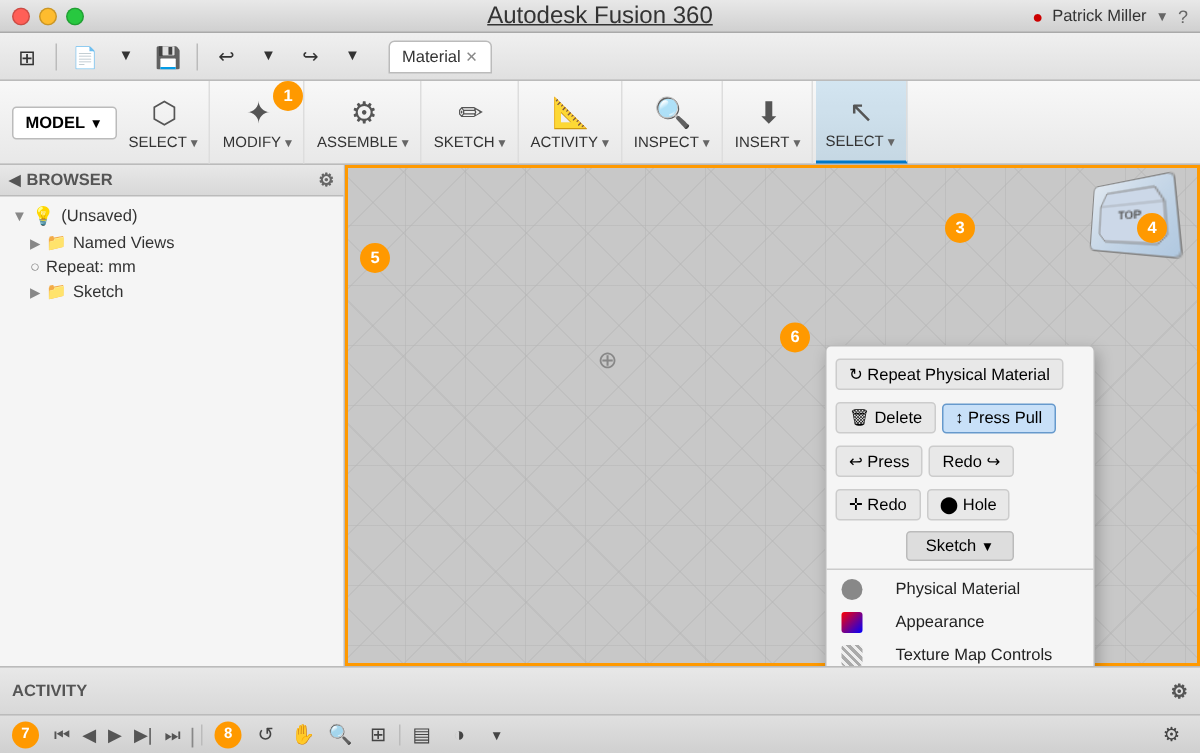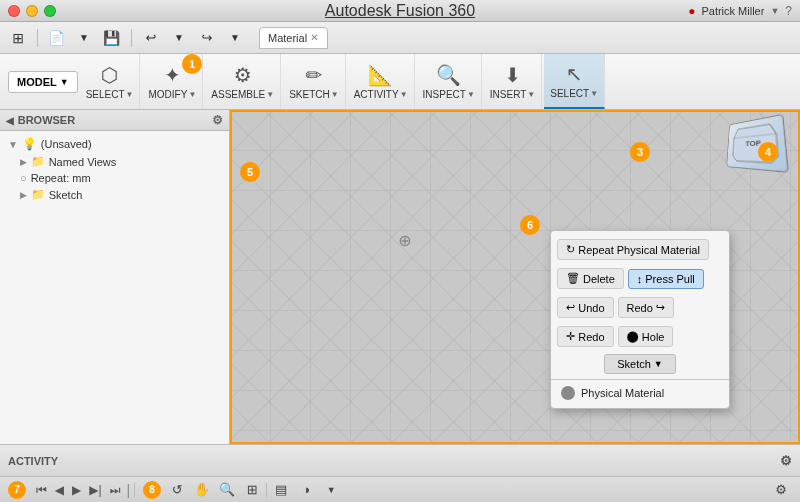--- a/index.html
+++ b/index.html
@@ -162,21 +162,21 @@
       padding: 4px 0;
     }
     .ctx-separator { height: 1px; background: #ccc; margin: 2px 0; }
     .ctx-item {
       display: flex; align-items: center; justify-content: space-between;
       padding: 4px 12px;
       cursor: pointer;
       font-size: 11px;
       color: #222;
     }
-    .ctx-item.with-icon { display: flex; align-items: center; gap: 6px; padding: 4px 10px; justify-content: flex-start; }
+    .ctx-item.with-icon { display: flex; align-items: center; gap: 22px; padding: 4px 10px; justify-content: flex-start; }
     .ctx-item .dot-icon { width: 14px; height: 14px; border-radius: 50%; background: #888; display: inline-block; }
     .ctx-item .color-icon { width: 14px; height: 14px; border-radius: 2px; background: linear-gradient(135deg, red, blue); display: inline-block; }
     .ctx-item .texture-icon { width: 14px; height: 14px; border-radius: 2px; background: repeating-linear-gradient(45deg, #aaa, #aaa 2px, #eee 2px, #eee 4px); display: inline-block; }
 
     
     .ctx-top-row {
       display: flex; align-items: center; gap: 3px;
       padding: 4px 6px;
       flex-wrap: wrap;
     }
@@ -417,21 +417,21 @@
           <span>Delete</span>
         </div>
         <div class="ctx-top-btn highlighted">
           <span>↕</span>
           <span>Press Pull</span>
         </div>
       </div>
       <div class="ctx-top-row" style="gap:4px;">
         <div class="ctx-top-btn">
           <span>↩</span>
-          <span>Undo</span>
+          <span>Press</span>
         </div>
         <div class="ctx-top-btn">
           <span>Redo</span>
           <span>↪</span>
         </div>
       </div>
       <div class="ctx-top-row" style="gap:4px;">
         <div class="ctx-top-btn">
           <span>✛</span>
           <span>Redo</span>
@@ -444,20 +444,28 @@
       <div class="ctx-sketch-row">
         <div class="ctx-sketch-btn">
           <span>Sketch</span>
           <span style="font-size:9px;">▼</span>
         </div>
       </div>
       <div class="ctx-separator"></div>
       <div class="ctx-item with-icon">
         <span class="dot-icon" style="background:#888;"></span>
         <span>Physical Material</span>
+      </div>
+      <div class="ctx-item with-icon">
+        <span class="color-icon"></span>
+        <span>Appearance</span>
+      </div>
+      <div class="ctx-item with-icon">
+        <span class="texture-icon"></span>
+        <span>Texture Map Controls</span>
       </div>
 
     </div>
 
     <div style="position:absolute;top:120px;left:165px;width:20px;height:20px;display:flex;align-items:center;justify-content:center;color:#888;font-size:16px;">⊕</div>
   </div>
 </div>
 
 <div id="activity-bar">
   <span>ACTIVITY</span>

